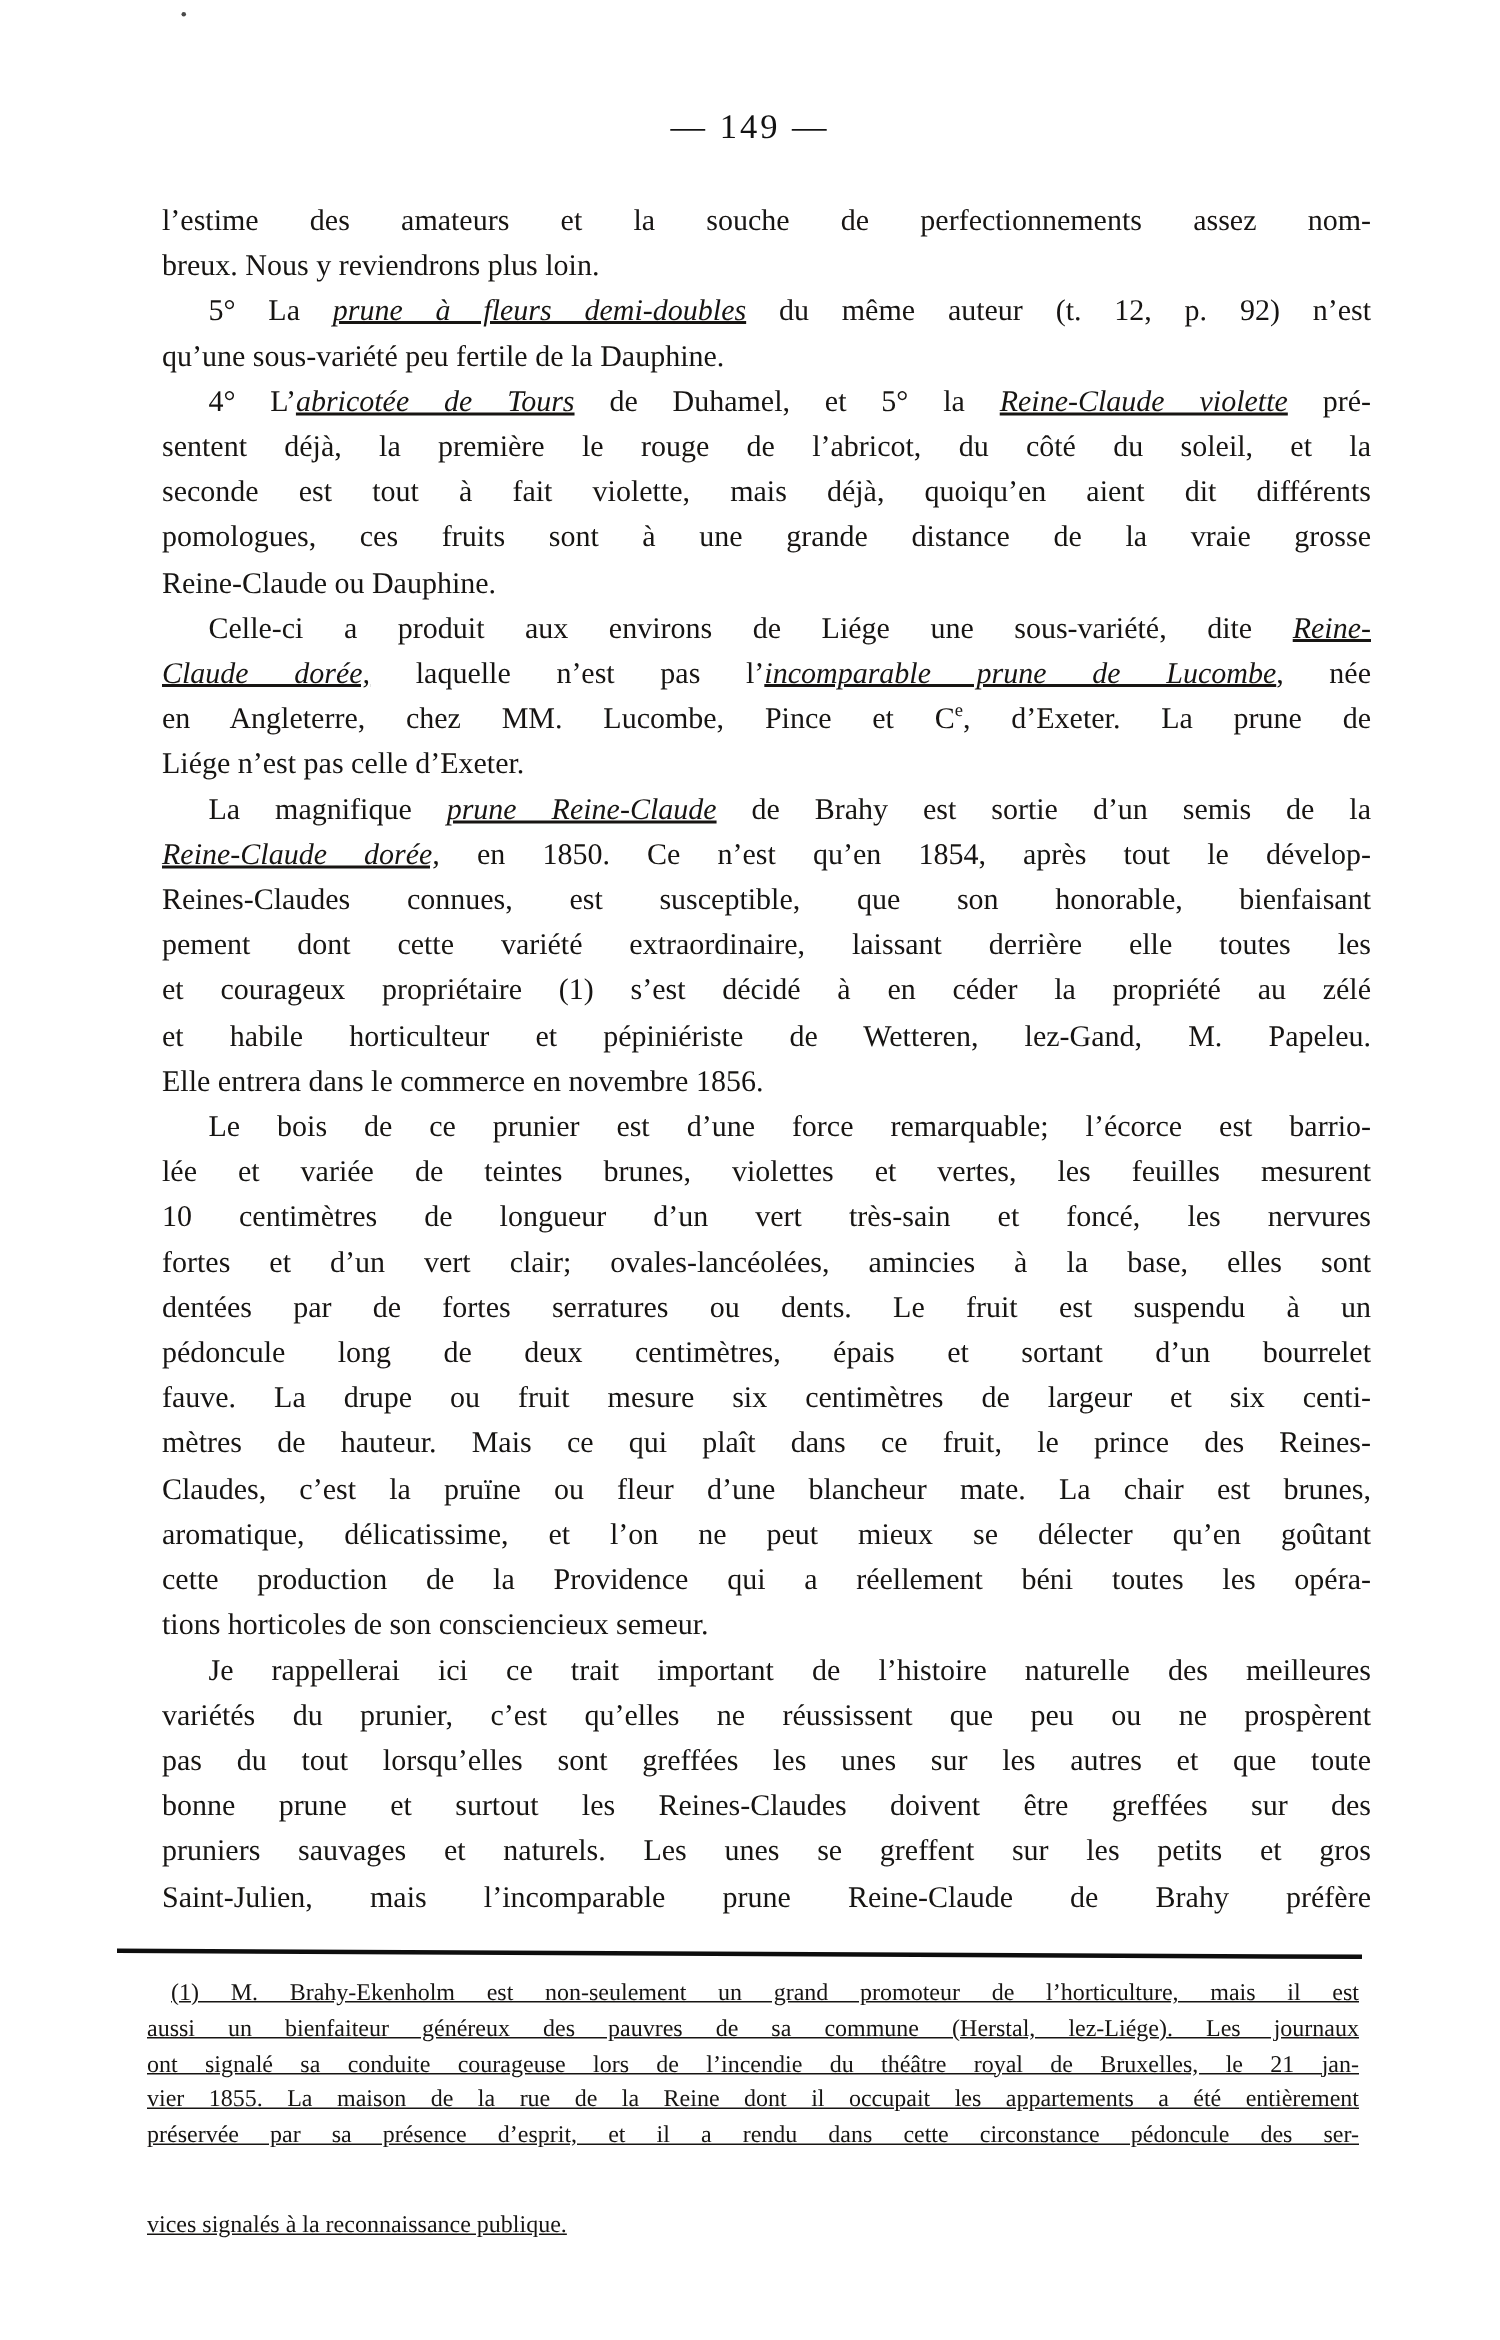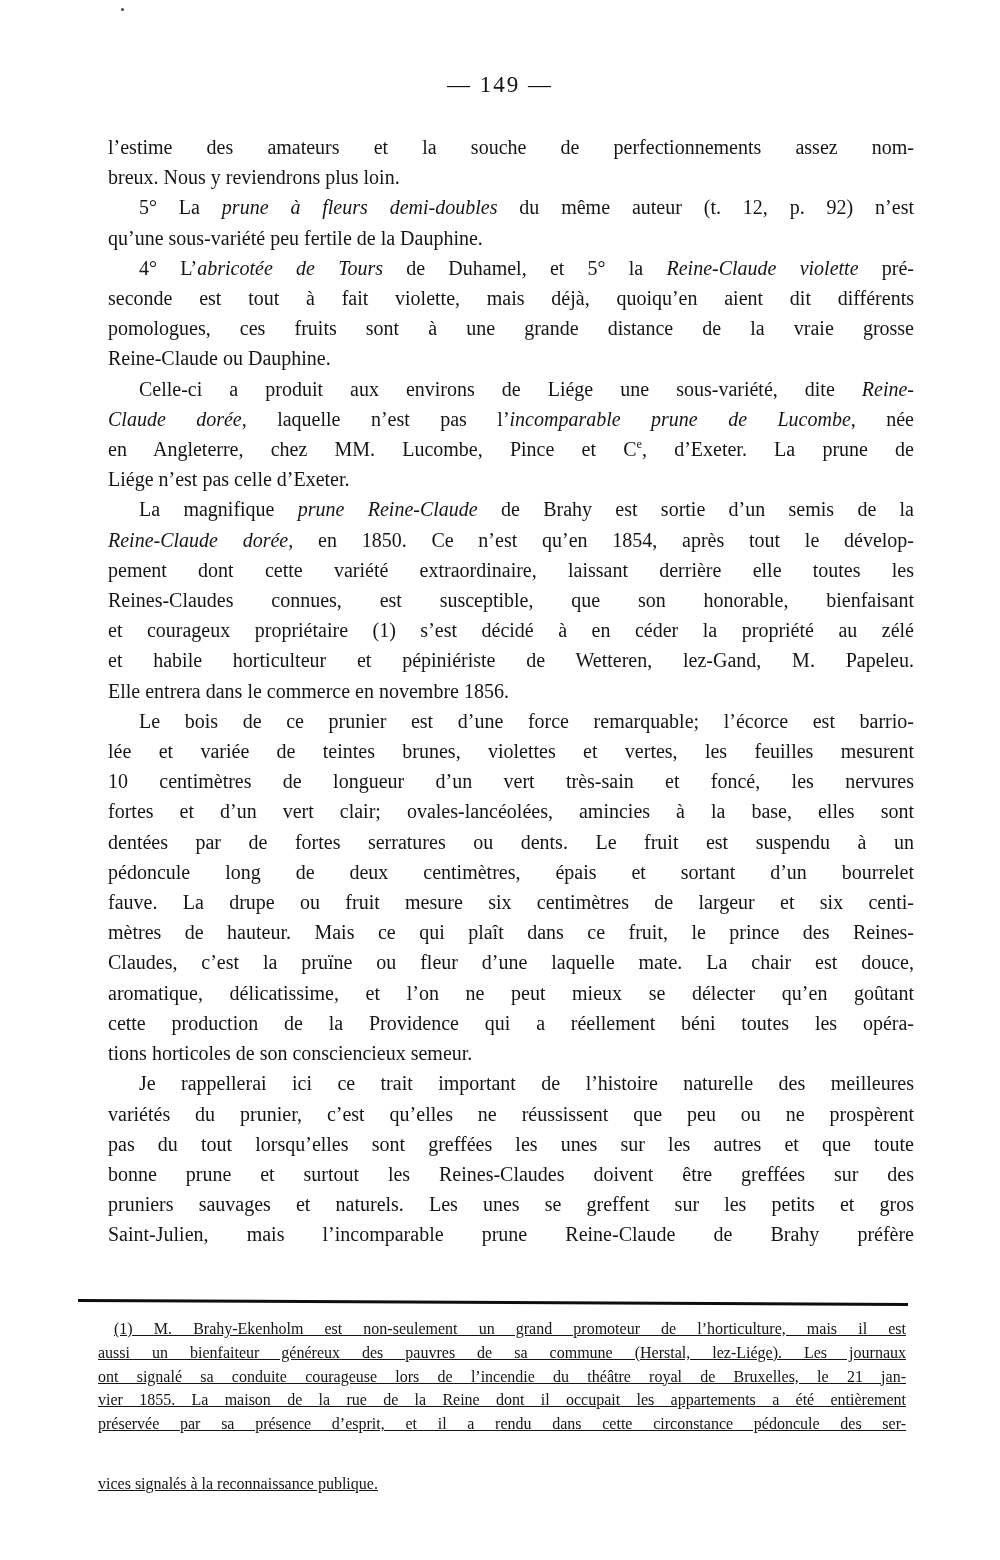--- a/index.html
+++ b/index.html
@@ -48,21 +48,21 @@
   .line {
     text-align: justify;
     text-align-last: justify;
   }
   .para:not(.justify-last) .line:last-child {
     text-align-last: auto;
   }
   .para.indented .line:first-child {
     text-indent: 31px;
   }
-  .line em { font-style: italic; }
+  .line em { font-style: italic; text-decoration: underline; }
   .line sup {
     font-size: 0.62em;
     vertical-align: super;
     line-height: 0;
   }
   .rule {
     position: absolute;
     top: 1299px;
     left: 78px;
     width: 830px;
@@ -93,49 +93,50 @@
       <div class="para">
         <div class="line"><span>l’estime des amateurs et la souche de perfectionnements assez nom-</span></div>
         <div class="line"><span>breux. Nous y reviendrons plus loin.</span></div>
       </div>
       <div class="para indented">
         <div class="line"><span>5° La </span><em>prune à fleurs demi-doubles</em><span> du même auteur (t. 12, p. 92) n’est</span></div>
         <div class="line"><span>qu’une sous-variété peu fertile de la Dauphine.</span></div>
       </div>
       <div class="para indented">
         <div class="line"><span>4° L’</span><em>abricotée de Tours</em><span> de Duhamel, et 5° la </span><em>Reine-Claude violette</em><span> pré-</span></div>
+        <div class="line"><span>sentent déjà, la première le rouge de l’abricot, du côté du soleil, et la</span></div>
         <div class="line"><span>seconde est tout à fait violette, mais déjà, quoiqu’en aient dit différents</span></div>
         <div class="line"><span>pomologues, ces fruits sont à une grande distance de la vraie grosse</span></div>
         <div class="line"><span>Reine-Claude ou Dauphine.</span></div>
       </div>
       <div class="para indented">
         <div class="line"><span>Celle-ci a produit aux environs de Liége une sous-variété, dite </span><em>Reine-</em></div>
         <div class="line"><em>Claude dorée,</em><span> laquelle n’est pas l’</span><em>incomparable prune de Lucombe</em><span>, née</span></div>
         <div class="line"><span>en Angleterre, chez MM. Lucombe, Pince et C</span><sup>e</sup><span>, d’Exeter. La prune de</span></div>
         <div class="line"><span>Liége n’est pas celle d’Exeter.</span></div>
       </div>
       <div class="para indented">
         <div class="line"><span>La magnifique </span><em>prune Reine-Claude</em><span> de Brahy est sortie d’un semis de la</span></div>
         <div class="line"><em>Reine-Claude dorée,</em><span> en 1850. Ce n’est qu’en 1854, après tout le dévelop-</span></div>
+        <div class="line"><span>Reines-Claudes connues, est susceptible, que son honorable, bienfaisant</span></div>
         <div class="line"><span>pement dont cette variété extraordinaire, laissant derrière elle toutes les</span></div>
-        <div class="line"><span>Reines-Claudes connues, est susceptible, que son honorable, bienfaisant</span></div>
         <div class="line"><span>et courageux propriétaire (1) s’est décidé à en céder la propriété au zélé</span></div>
         <div class="line"><span>et habile horticulteur et pépiniériste de Wetteren, lez-Gand, M. Papeleu.</span></div>
         <div class="line"><span>Elle entrera dans le commerce en novembre 1856.</span></div>
       </div>
       <div class="para indented">
         <div class="line"><span>Le bois de ce prunier est d’une force remarquable; l’écorce est barrio-</span></div>
         <div class="line"><span>lée et variée de teintes brunes, violettes et vertes, les feuilles mesurent</span></div>
         <div class="line"><span>10 centimètres de longueur d’un vert très-sain et foncé, les nervures</span></div>
         <div class="line"><span>fortes et d’un vert clair; ovales-lancéolées, amincies à la base, elles sont</span></div>
         <div class="line"><span>dentées par de fortes serratures ou dents. Le fruit est suspendu à un</span></div>
         <div class="line"><span>pédoncule long de deux centimètres, épais et sortant d’un bourrelet</span></div>
         <div class="line"><span>fauve. La drupe ou fruit mesure six centimètres de largeur et six centi-</span></div>
         <div class="line"><span>mètres de hauteur. Mais ce qui plaît dans ce fruit, le prince des Reines-</span></div>
-        <div class="line"><span>Claudes, c’est la pruïne ou fleur d’une laquelle mate. La chair est douce,</span></div>
+        <div class="line"><span>Claudes, c’est la pruïne ou fleur d’une blancheur mate. La chair est brunes,</span></div>
         <div class="line"><span>aromatique, délicatissime, et l’on ne peut mieux se délecter qu’en goûtant</span></div>
         <div class="line"><span>cette production de la Providence qui a réellement béni toutes les opéra-</span></div>
         <div class="line"><span>tions horticoles de son consciencieux semeur.</span></div>
       </div>
       <div class="para indented justify-last">
         <div class="line"><span>Je rappellerai ici ce trait important de l’histoire naturelle des meilleures</span></div>
         <div class="line"><span>variétés du prunier, c’est qu’elles ne réussissent que peu ou ne prospèrent</span></div>
         <div class="line"><span>pas du tout lorsqu’elles sont greffées les unes sur les autres et que toute</span></div>
         <div class="line"><span>bonne prune et surtout les Reines-Claudes doivent être greffées sur des</span></div>
         <div class="line"><span>pruniers sauvages et naturels. Les unes se greffent sur les petits et gros</span></div>

